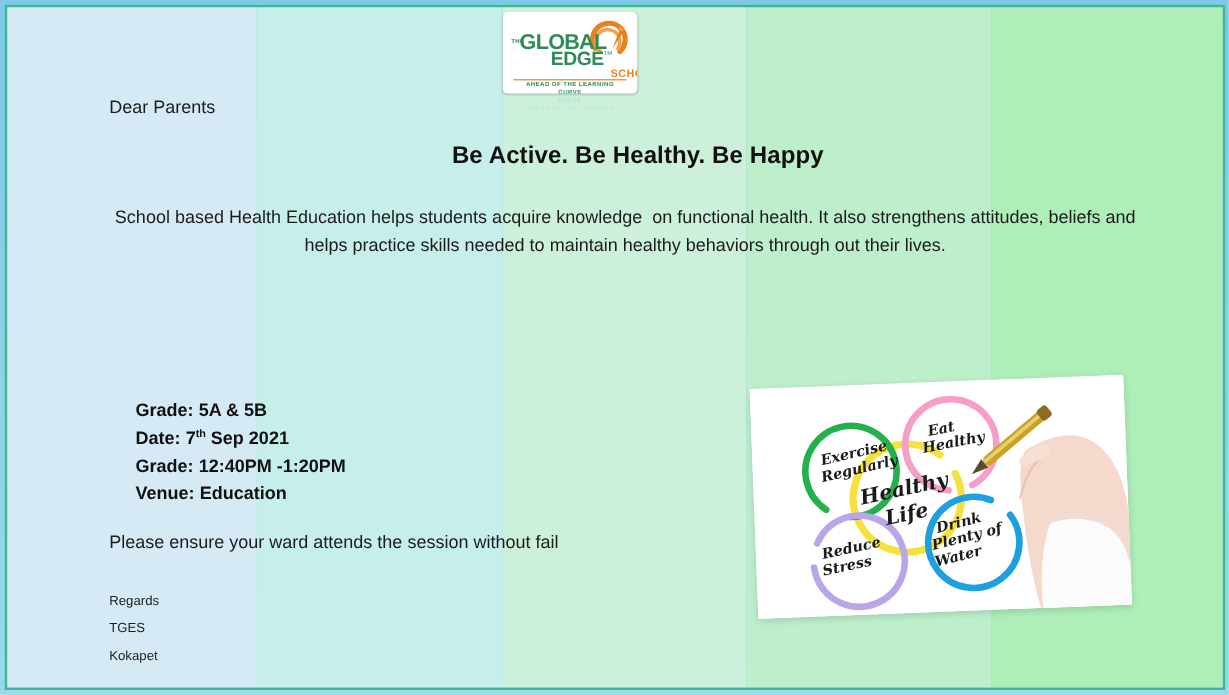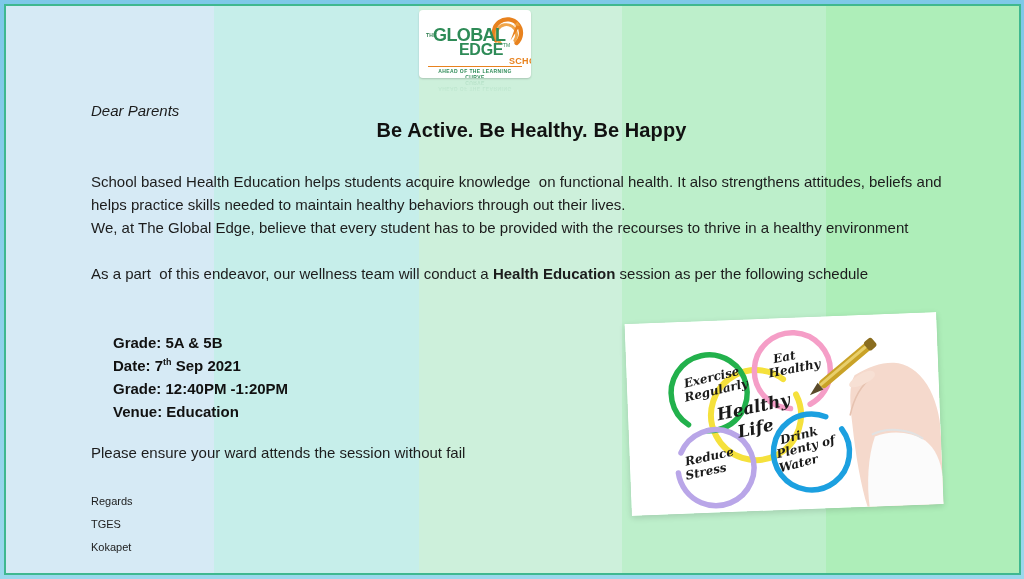--- a/index.html
+++ b/index.html
@@ -63,33 +63,33 @@
             mask-image:linear-gradient(#000,transparent);
   }
   .logo-reflection .rtag{
     position:absolute;left:9px;top:2px;width:94px;text-align:center;
     font-size:5px;font-weight:bold;color:#2e8b57;letter-spacing:.4px;
     transform:scaleY(-1);
   }
 
   
   .greeting{
-    position:absolute;left:85px;top:96px;font-size:15px;color:#1c1c1c;font-style:italic;
+    position:absolute;left:85px;top:75px;font-size:15px;color:#1c1c1c;
   }
   .headline{
     position:absolute;left:0;right:0;top:113px;text-align:center;
     font-size:20px;font-weight:bold;color:#111;letter-spacing:.1px;
     padding-right:10px;
   }
   .para{
     position:absolute;left:85px;width:860px;
     font-size:15px;color:#1c1c1c;line-height:23px;
     white-space:pre-wrap;
   }
-  .para-1{top:164px;}
+  .para-1{top:164px;text-align:center;}
   .para-2{top:210px;}
   .para-3{top:256px;}
   .para b{font-weight:bold;}
 
   .details{
     position:absolute;left:85px;top:325px;
     font-size:15px;font-weight:bold;color:#111;line-height:23px;margin-left:22px;
   }
   .details sup{font-size:9px;vertical-align:super;line-height:0;}
 
@@ -145,23 +145,21 @@
       <div class="logo-reflection">
         <span class="rtag">AHEAD OF THE LEARNING CURVE</span>
       </div>
 
       <div class="greeting">Dear Parents</div>
 
       <div class="headline">Be Active. Be Healthy. Be Happy</div>
 
       <div class="para para-1">School based Health Education helps students acquire knowledge  on functional health. It also strengthens attitudes, beliefs and helps practice skills needed to maintain healthy behaviors through out their lives.</div>
 
-      <div class="para para-2">We, at The Global Edge, believe that every student has to be provided with the recourses to thrive in a healthy environment</div>
-
-      <div class="para para-3"><span>As a part  of this endeavor, our wellness team will conduct a </span><b>Health Education</b><span> session as per the following schedule</span></div>
+
 
       <div class="details">
         <div>
           <span>Grade:</span>
           <span>5A &amp; 5B</span>
         </div>
         <div>
           <span>Date:</span>
           <span>7</span><sup>th</sup>
           <span>Sep 2021</span>

